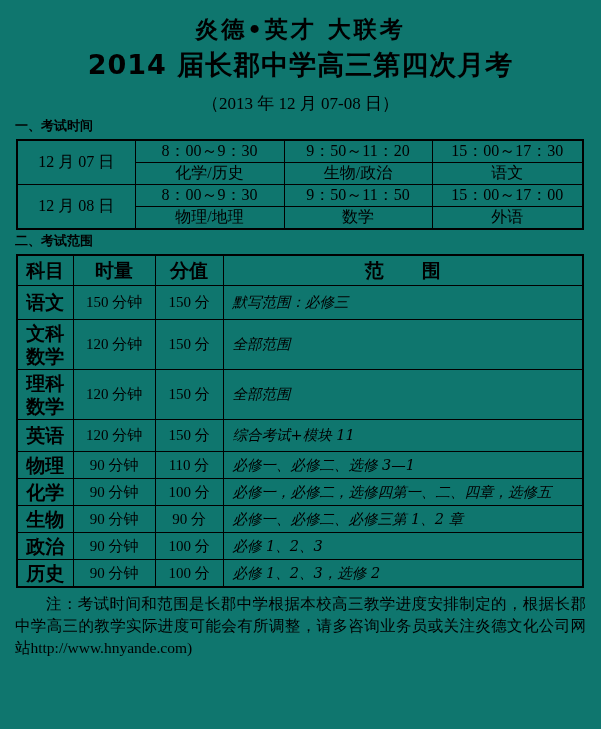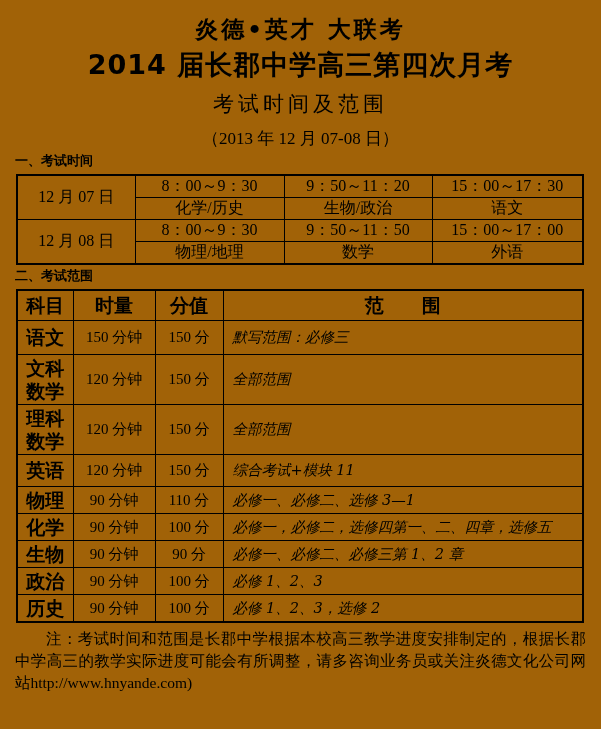--- a/index.html
+++ b/index.html
@@ -1,18 +1,18 @@
 <!DOCTYPE html>
 <html><head>
 <meta charset="utf-8">
 <style>
   html,body { margin:0; padding:0; background:#fff; }
   .page {
     width:601px; height:729px; box-sizing:border-box;
-    padding:10px 15px 0 15px; background:#a16207; color:#000;
+    padding:10px 15px 0 15px; background:#0f766e; color:#000;
     font-family:"Liberation Serif", serif; overflow:hidden;
   }
   .brand {
     text-align:center; font-family:"DejaVu Serif", serif;
     font-size:23px; letter-spacing:3px; margin-top:4px; font-weight:600;
   }
   .main-title {
     text-align:center; font-family:"DejaVu Sans", sans-serif;
     font-size:27px; font-weight:bold; margin-top:2px; letter-spacing:1px;
   }
@@ -65,21 +65,20 @@
   }
   .note .url { font-family:"Liberation Serif", serif; }
 </style>
 </head>
 <body>
 
 <div class="page">
 
   <div class="brand">炎德•英才 大联考</div>
   <div class="main-title">2014 届长郡中学高三第四次月考</div>
-  <div class="subtitle">考试时间及范围</div>
   <div class="dateline">（2013 年 12 月 07-08 日）</div>
 
   <div class="section-label">一、考试时间</div>
 
   <table class="t1">
     <colgroup>
         <col style="width:118px">
         <col style="width:149px">
         <col style="width:148px">
         <col style="width:151px">

